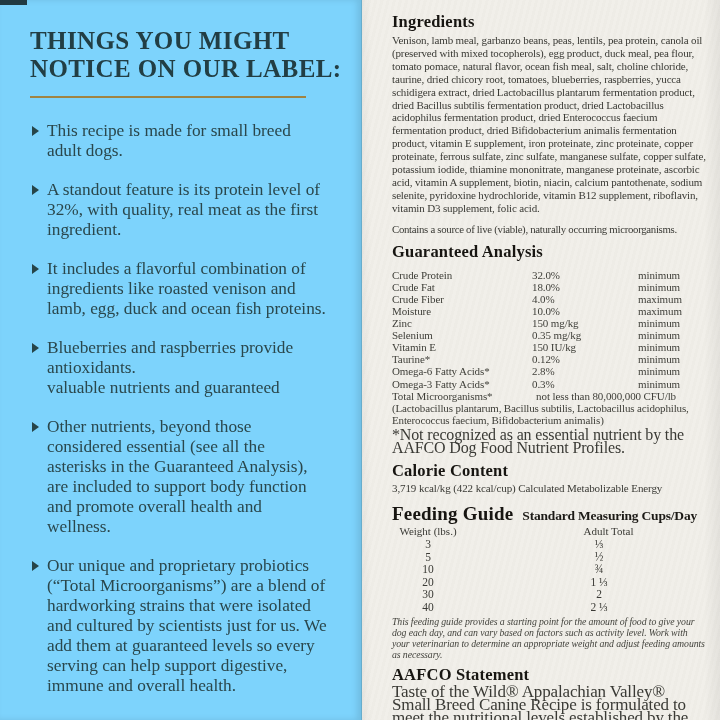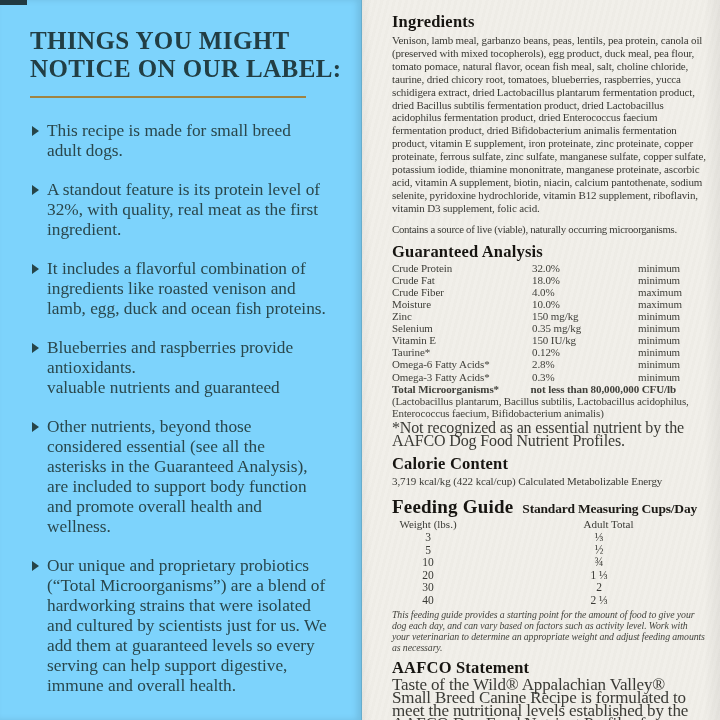--- a/index.html
+++ b/index.html
@@ -40,26 +40,26 @@
       linear-gradient(to right, rgba(0,0,0,0.04), rgba(0,0,0,0) 9px),
       linear-gradient(to left, rgba(0,0,0,0.055), rgba(0,0,0,0) 16px),
       repeating-linear-gradient(104deg, rgba(0,0,0,0.012) 0 3px, rgba(255,255,255,0.025) 3px 6px),
       #f1efe9;
   }
   .h-sec { font-size: 16.5px; line-height: 17px; font-weight: bold; color: #171511; letter-spacing: 0.2px; }
   .ing-text { margin-top: 4px; font-size: 11px; line-height: 12.9px; letter-spacing: -0.15px; }
   .contains { margin-top: 8px; font-size: 10.8px; line-height: 13px; letter-spacing: -0.3px; white-space: nowrap; }
 
   .ga-head { margin-top: 7px; }
-  .ga-rows { margin-top: 2px; font-size: 11px; letter-spacing: -0.1px; color: #3f3f39; }
+  .ga-rows { margin-top: 9px; font-size: 11px; letter-spacing: -0.1px; color: #3f3f39; }
   .ga-row { display: flex; line-height: 12.1px; }
   .ga-name { width: 140px; flex: none; }
   .ga-value { width: 93px; flex: none; }
   .ga-qual { margin-left: 13px; }
-  .ga-total { display: flex; justify-content: space-between; line-height: 12.1px; font-weight: bold; }
+  .ga-total { display: flex; justify-content: space-between; line-height: 12.1px; }
   .ga-total-value { padding-right: 30px; }
   .strains { font-size: 11px; line-height: 12.2px; letter-spacing: -0.15px; color: #3f3f39; }
   .ga-footnote { margin-top: 3px; font-size: 16px; line-height: 12.4px; letter-spacing: -0.15px; }
 
   .cal-head { margin-top: 8px; }
   .cal-line { margin-top: 3px; font-size: 11px; line-height: 13px; letter-spacing: -0.1px; white-space: nowrap; }
 
   .fg-header { display: flex; align-items: baseline; margin-top: 8px; }
   .fg-title { font-size: 19px; line-height: 21px; font-weight: bold; color: #171511; letter-spacing: 0.2px; }
   .fg-sub { font-size: 13.5px; font-weight: bold; color: #1c1a16; margin-left: 9px; letter-spacing: -0.2px; }

